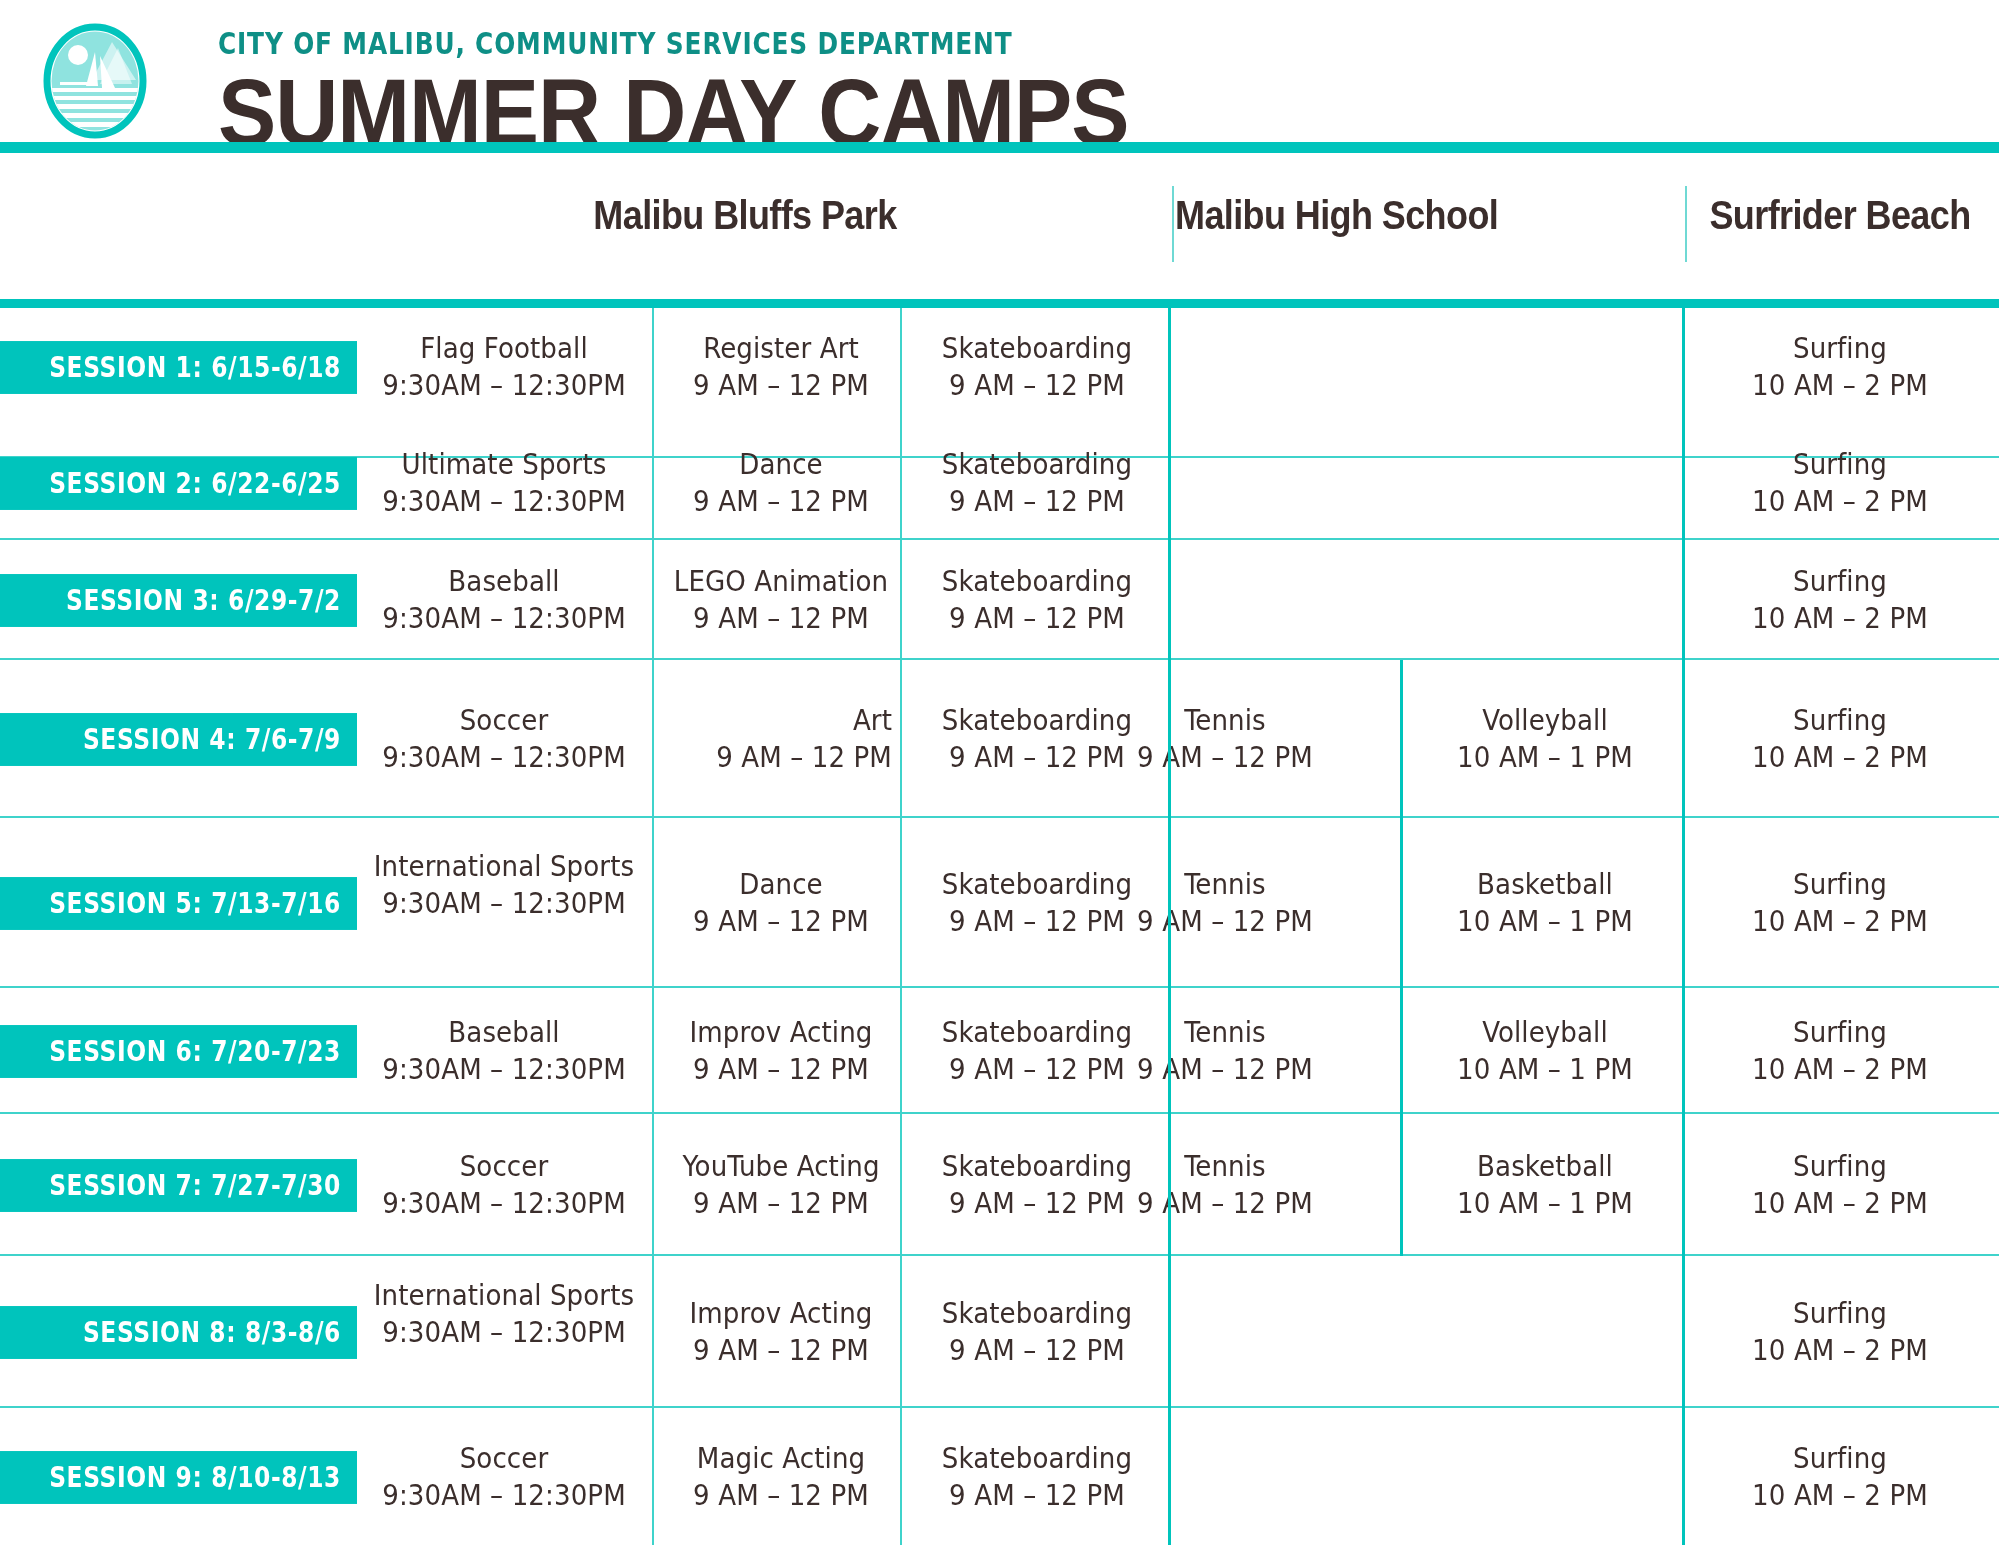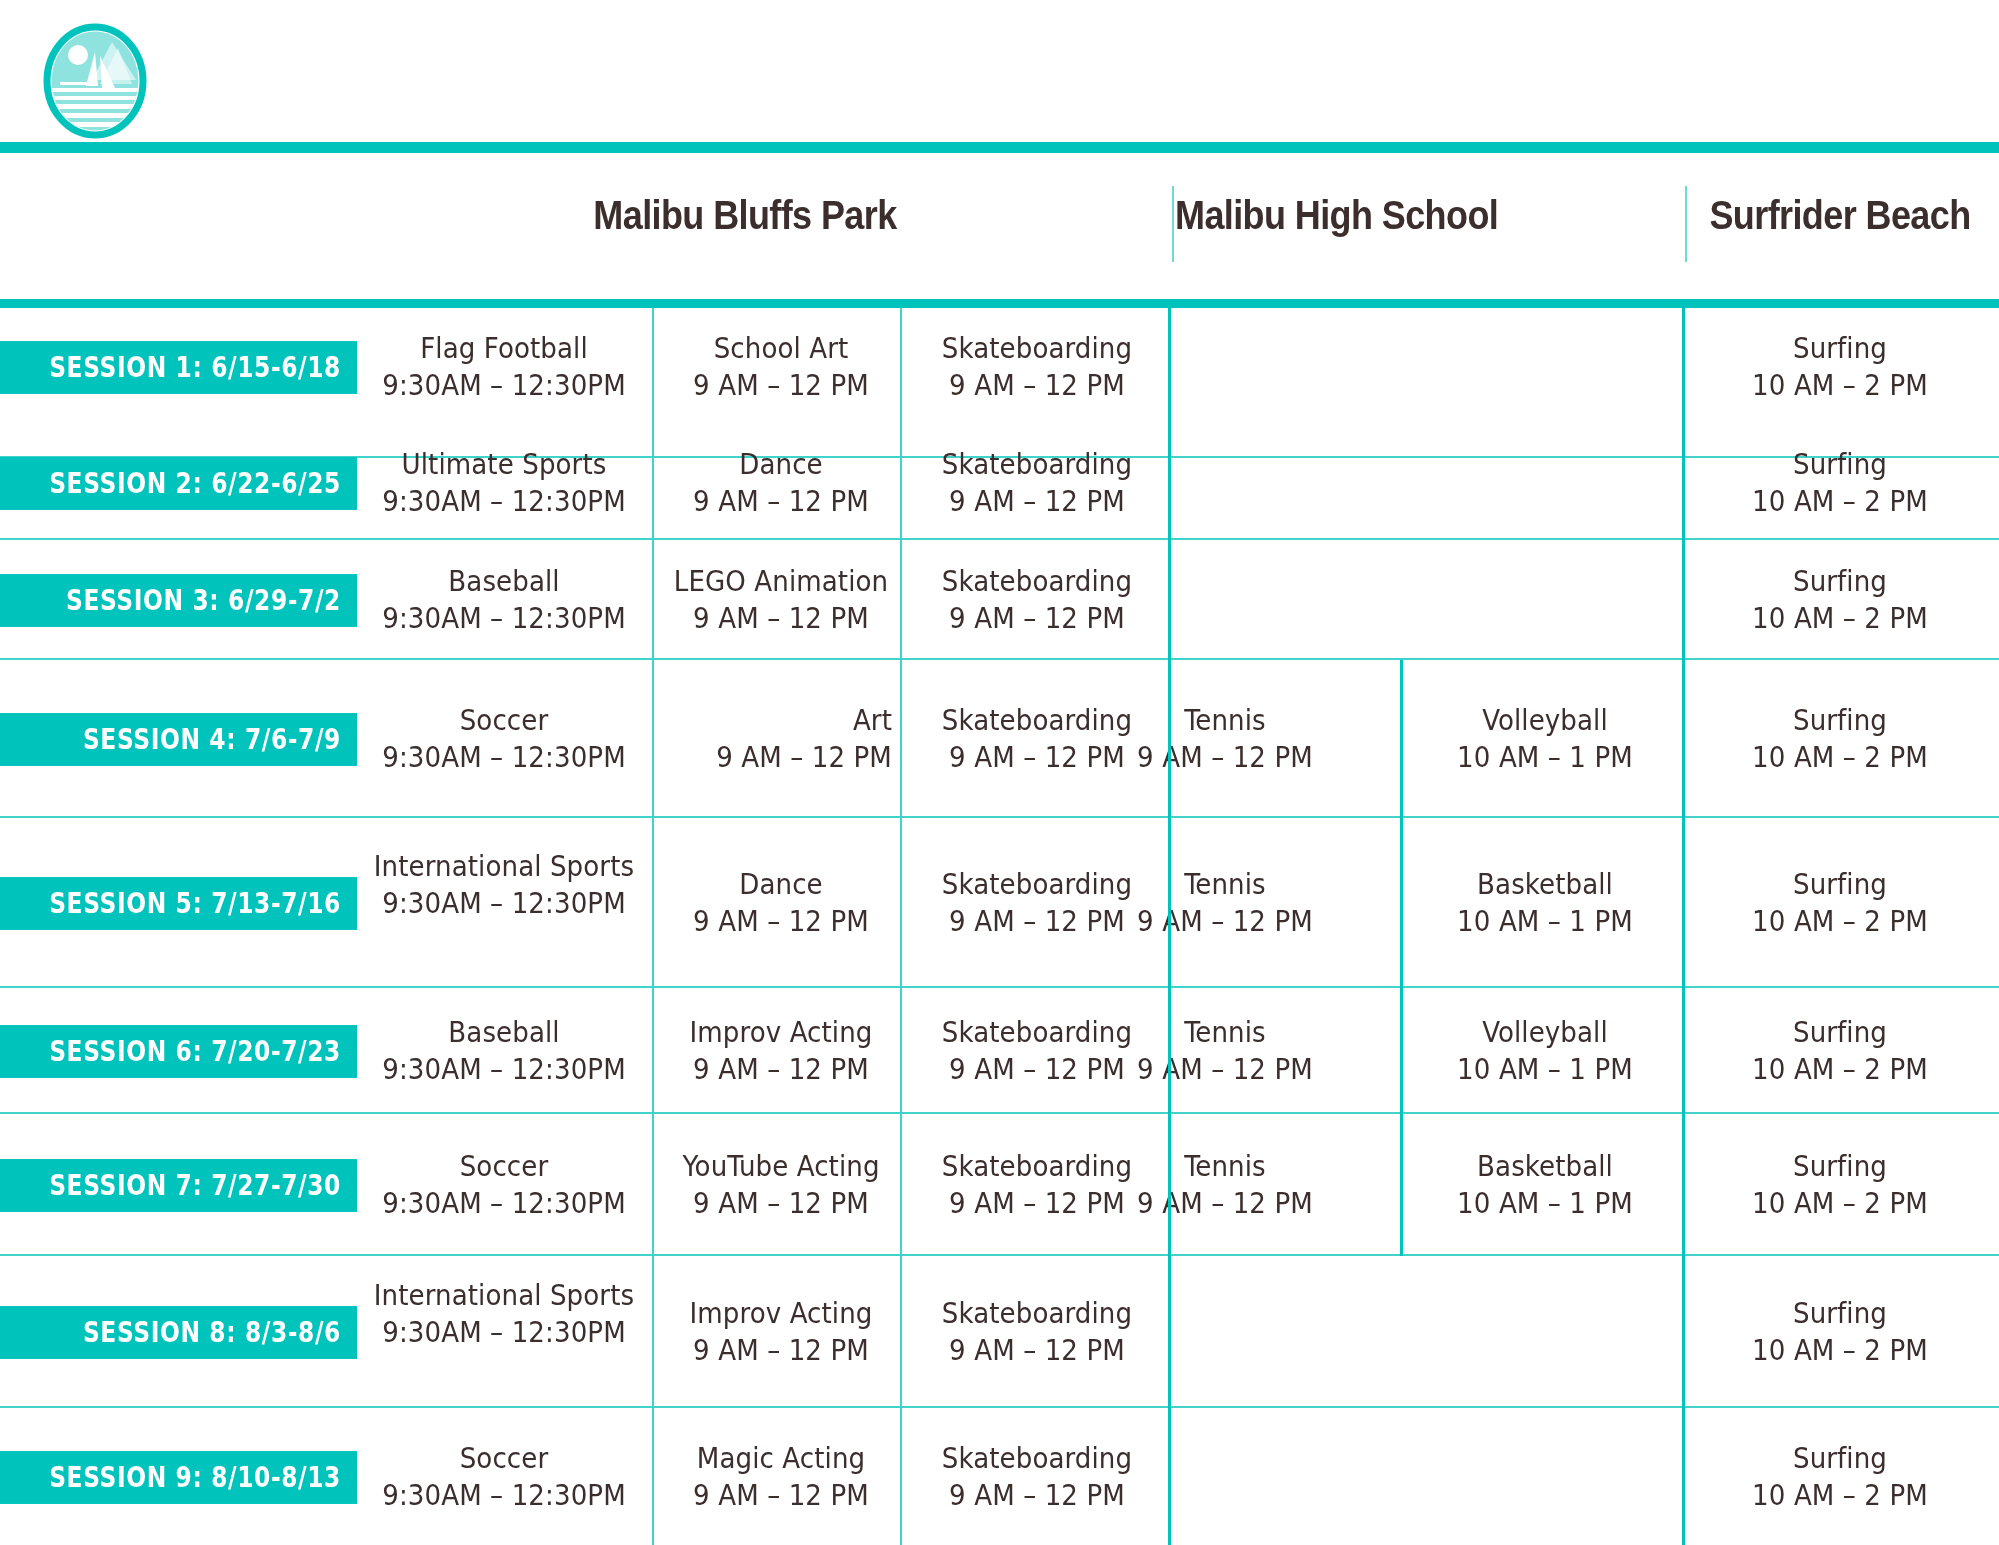--- a/index.html
+++ b/index.html
@@ -200,20 +200,24 @@
             <rect x="5" y="82" width="100" height="5"></rect>
             <rect x="5" y="91" width="100" height="5"></rect>
             <rect x="5" y="100" width="100" height="5"></rect>
           </g>
           <path d="M55 30 L58 64 L46 64 Z" fill="#ffffff"></path>
           <path d="M60 34 L75 66 L62 66 Z" fill="#ffffff"></path>
         </g>
       </svg>
     </div>
 
+    <div class="title-block">
+      <div class="eyebrow">CITY OF MALIBU, COMMUNITY SERVICES DEPARTMENT</div>
+      <div class="maintitle">SUMMER DAY CAMPS</div>
+    </div>
 
 
     <div class="header-rule"></div>
   </div>
 
   <div class="colheads">
     <div class="colhead ch-bluffs">Malibu Bluffs Park</div>
     <div class="colhead ch-high">Malibu High School</div>
     <div class="colhead ch-surf">Surfrider Beach</div>
     <div class="vline-top-high"></div>
@@ -223,21 +227,21 @@
   <div class="table-top-rule"></div>
 
   <div class="grid" id="grid">
       <div class="row" style="top: 0px; height: 150px;">
         <div class="sess-badge" style="top: 35px;">SESSION 1:  6/15-6/18</div>
         <div class="cell c1" style="top: 22px;">
           <span class="nm">Flag Football</span>
           <span class="tm">9:30AM – 12:30PM</span>
         </div>
         <div class="cell c2" style="top: 22px;">
-          <span class="nm">School Art</span>
+          <span class="nm">Register Art</span>
           <span class="tm">9 AM – 12 PM</span>
         </div>
         <div class="cell c3" style="top: 22px;">
           <span class="nm">Skateboarding</span>
           <span class="tm">9 AM – 12 PM</span>
         </div>
         <div class="cell c6" style="top: 22px;">
           <span class="nm">Surfing</span>
           <span class="tm">10 AM – 2 PM</span>
         </div>

